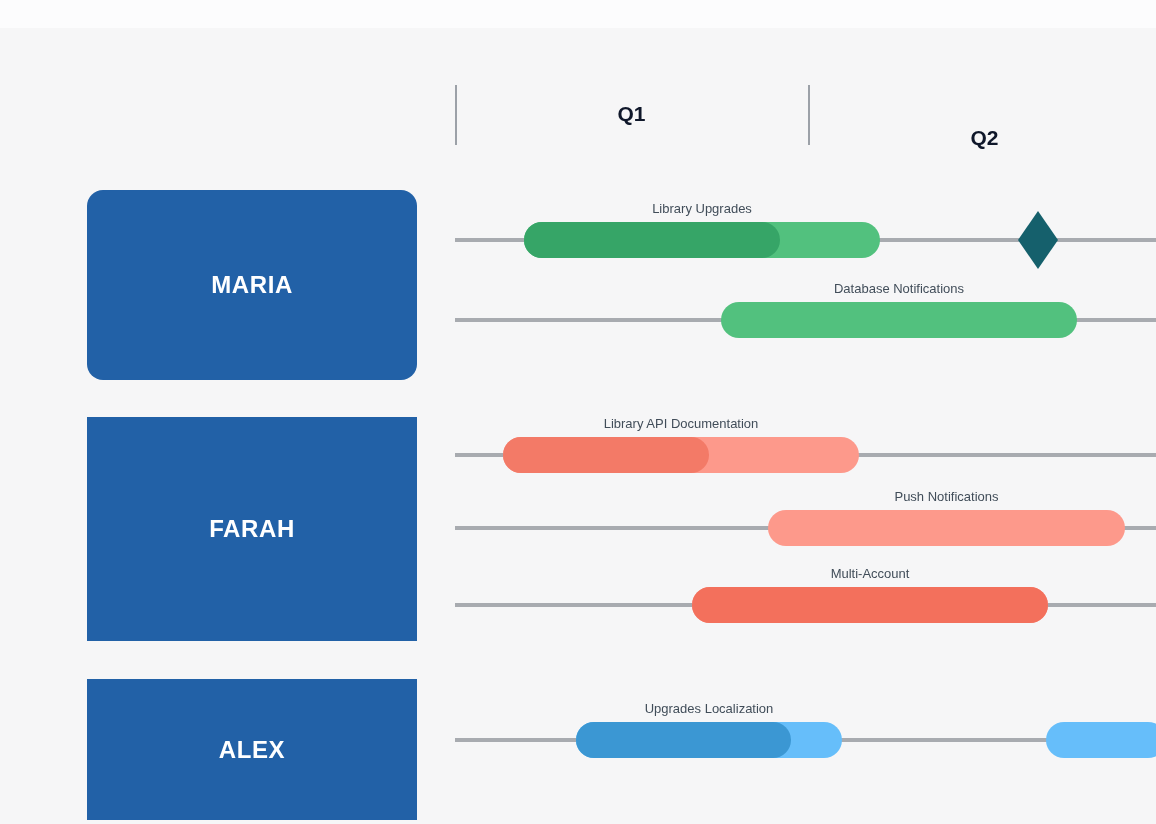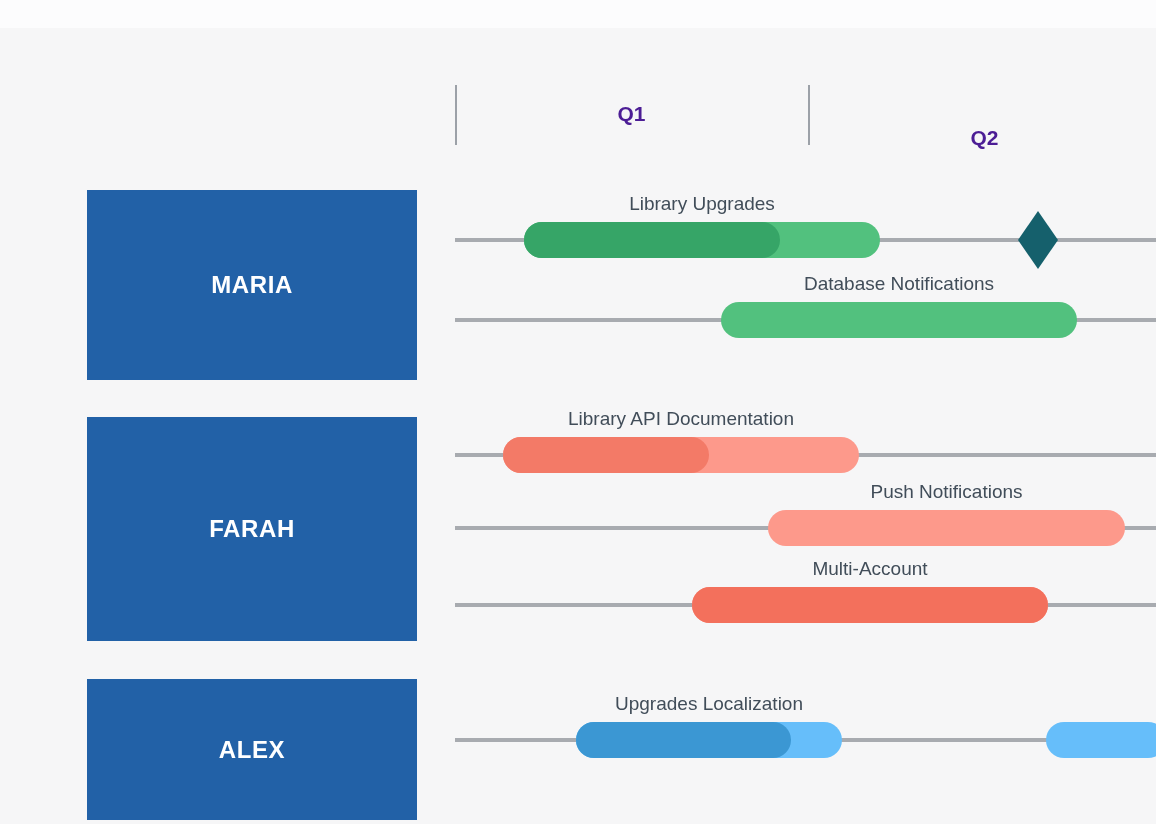--- a/index.html
+++ b/index.html
@@ -14,21 +14,21 @@
   }
   .top-strip{
     position:absolute;left:0;top:0;width:1156px;height:28px;
     background:#FCFCFD;
   }
   .tick{
     position:absolute;width:2px;background:#9CA1A8;
   }
   .q-label{
     position:absolute;transform:translateX(-50%);
-    font-size:21px;font-weight:bold;color:#4c1d95;
+    font-size:21px;font-weight:bold;color:#0f172a;
     white-space:nowrap;
     text-align:center;
   }
   .lane-box{
     position:absolute;background:#2261A7;
     display:flex;align-items:center;justify-content:center;
   }
   .lane-name{
     color:#FFFFFF;font-size:24px;font-weight:bold;letter-spacing:0.6px;
   }
@@ -36,40 +36,40 @@
     position:absolute;height:4px;background:#A8ABB0;
   }
   .task-bar{
     position:absolute;height:36px;border-radius:18px;overflow:visible;
   }
   .task-bar .done{
     position:absolute;left:0;top:0;height:36px;border-radius:18px;
   }
   .task-label{
     position:absolute;transform:translateX(-50%);
-    font-size:19px;color:#414D59;white-space:nowrap;
+    font-size:13px;color:#414D59;white-space:nowrap;margin-top:8px;
   }
   .milestone{
     position:absolute;
     clip-path:polygon(50% 0,100% 50%,50% 100%,0 50%);
   }
 </style>
 </head>
 <body>
 
 <div class="canvas">
   <div class="top-strip"></div>
   <div id="axis">
       <div class="tick" style="left: 455px; top: 85px; height: 60px;"></div>
       <div class="q-label" style="left: 631.5px; top: 102px;">Q1</div>
       <div class="tick" style="left: 808px; top: 85px; height: 60px;"></div>
       <div class="q-label" style="left: 984.5px; top: 102px; margin-top: 24px;">Q2</div>
     </div>
   <div id="lanes">
-      <div class="lane-box" style="left: 87px; top: 190px; width: 330px; height: 190px;">
+      <div class="lane-box" style="left: 87px; top: 190px; width: 330px; height: 190px; border-radius: 16px;">
         <div class="lane-name">MARIA</div>
       </div>
       <div class="row-line" style="left: 455px; top: 238px; width: 701px;"></div>
       <div class="task-bar" style="left: 524px; top: 222px; width: 356px; background: rgb(82, 193, 126);">
         <div class="done" style="width: 256px; background: rgb(54, 165, 103);"></div>
       </div>
       <div class="task-label" style="left: 702px; top: 193px;">Library Upgrades</div>
       <div class="milestone" style="left: 1018px; top: 211px; width: 40px; height: 58px; background: rgb(21, 96, 108);"></div>
       <div class="row-line" style="left: 455px; top: 318px; width: 701px;"></div>
       <div class="task-bar" style="left: 721px; top: 302px; width: 356px; background: rgb(82, 193, 126);"></div>

